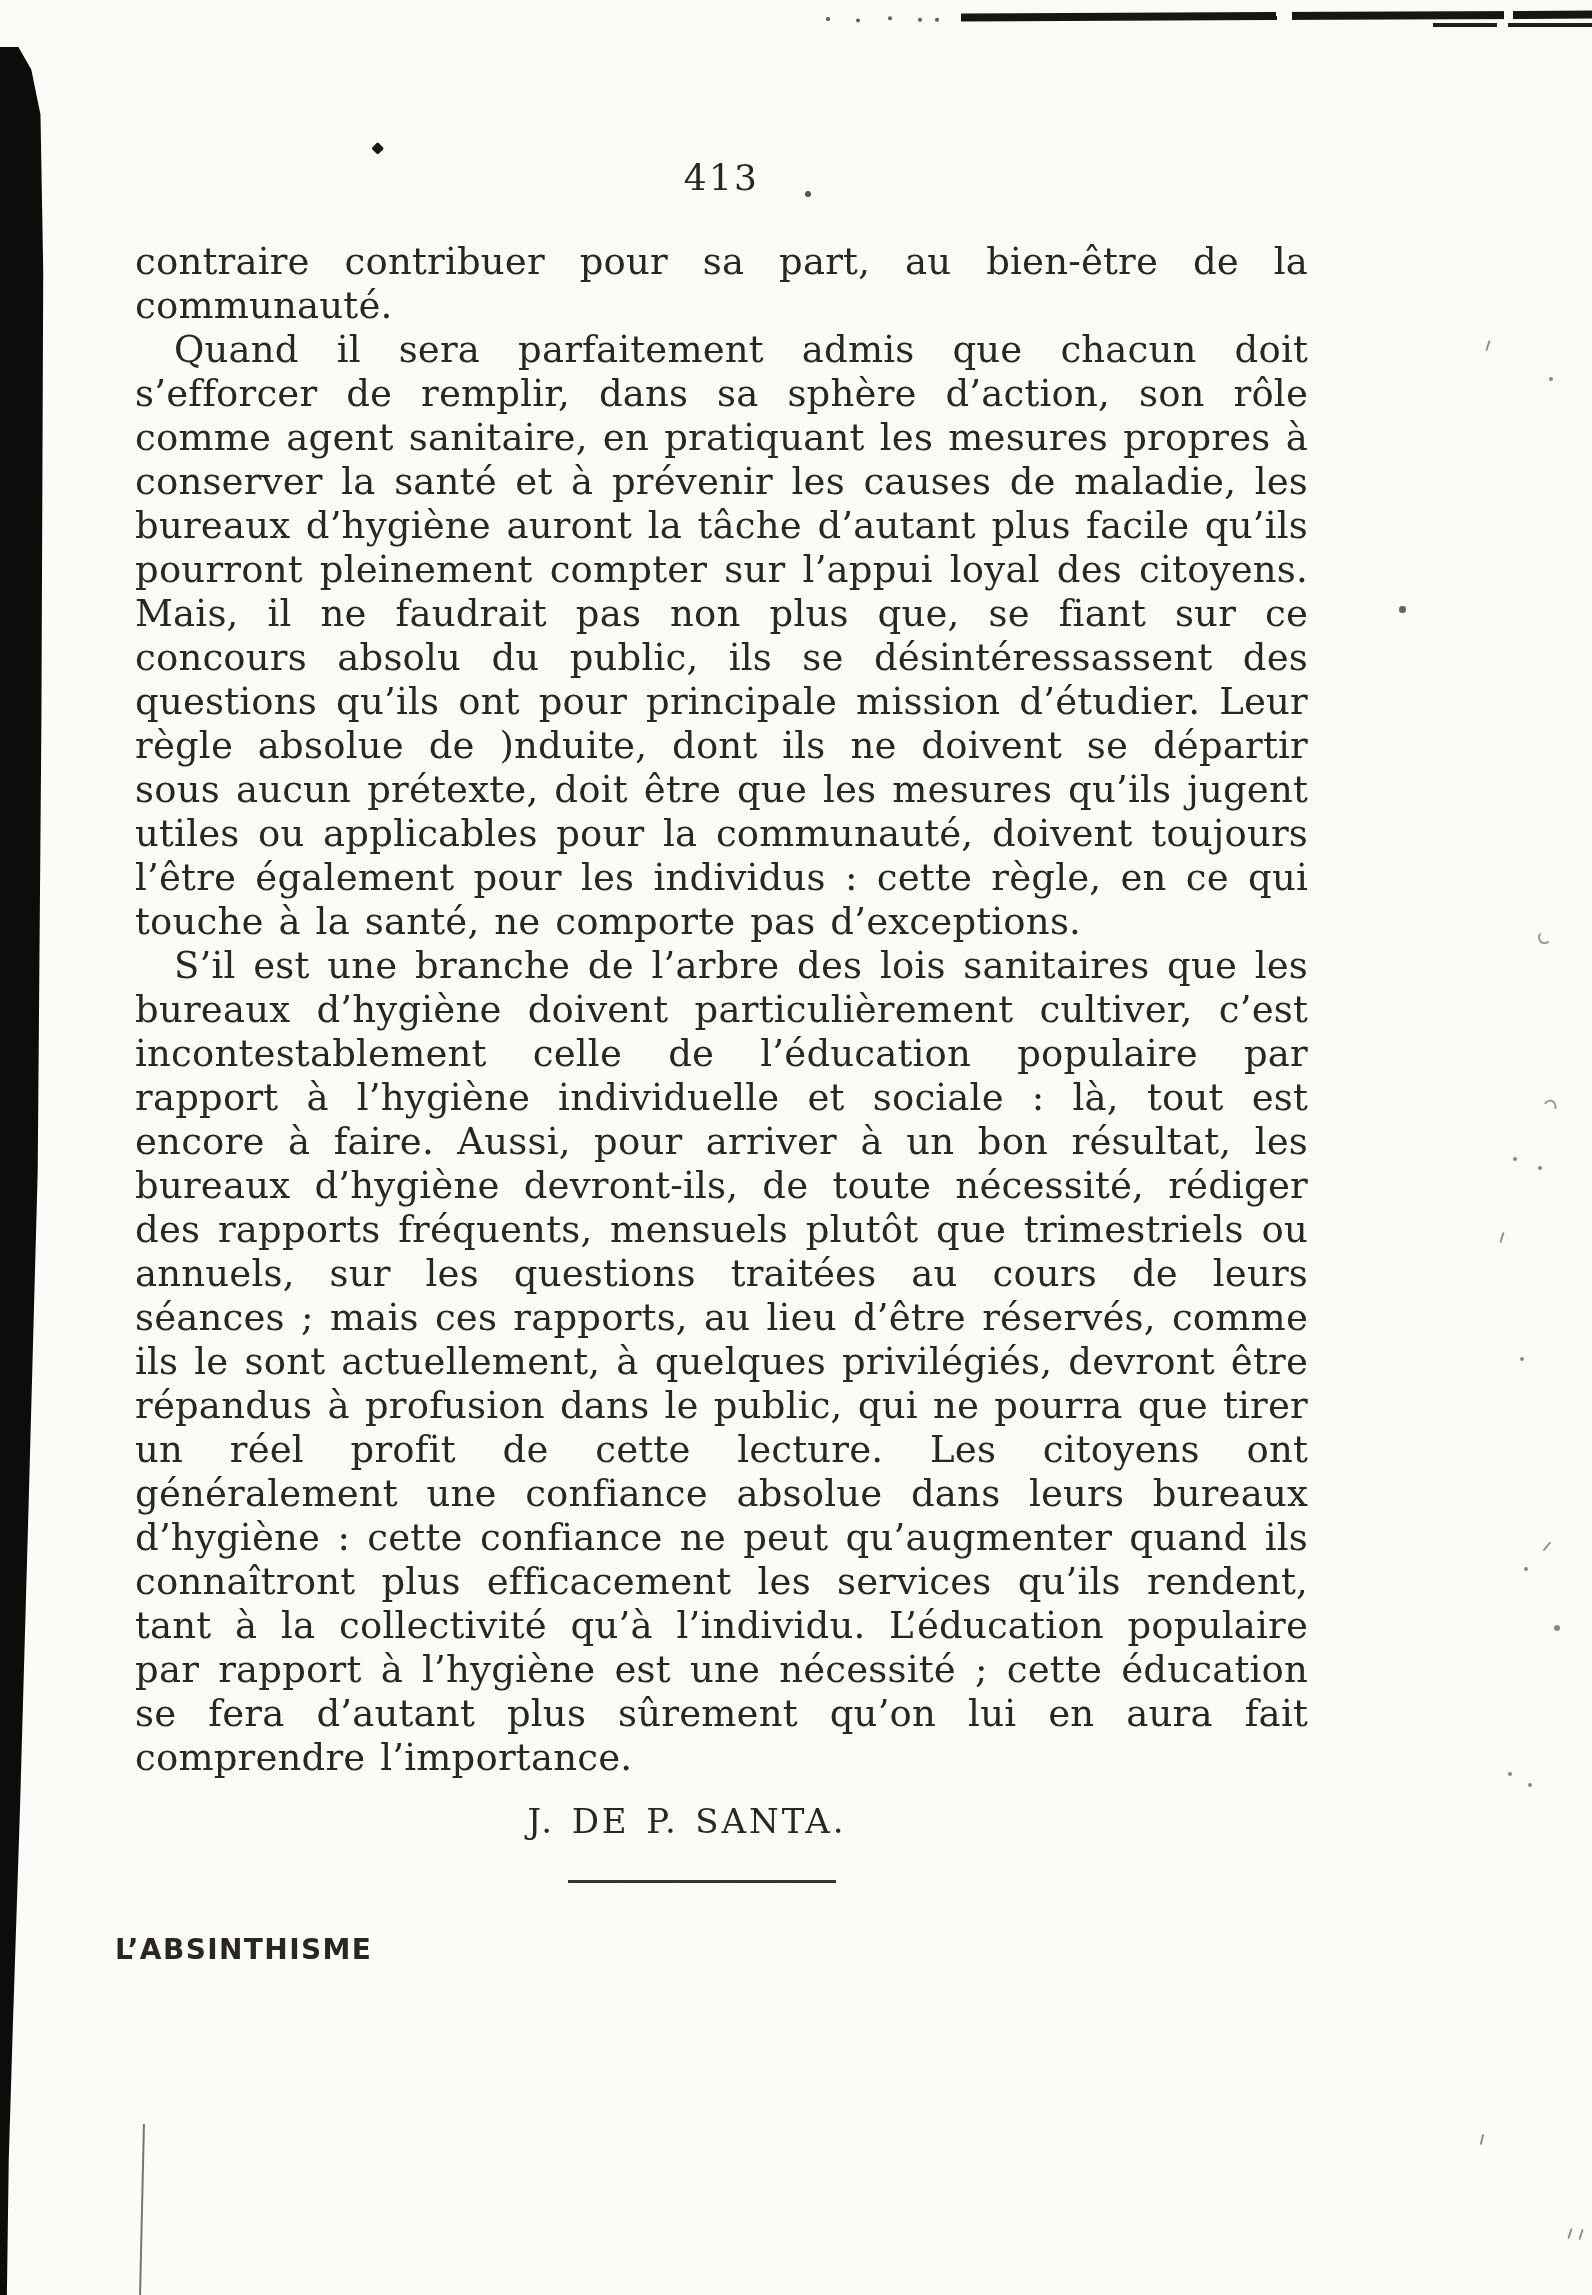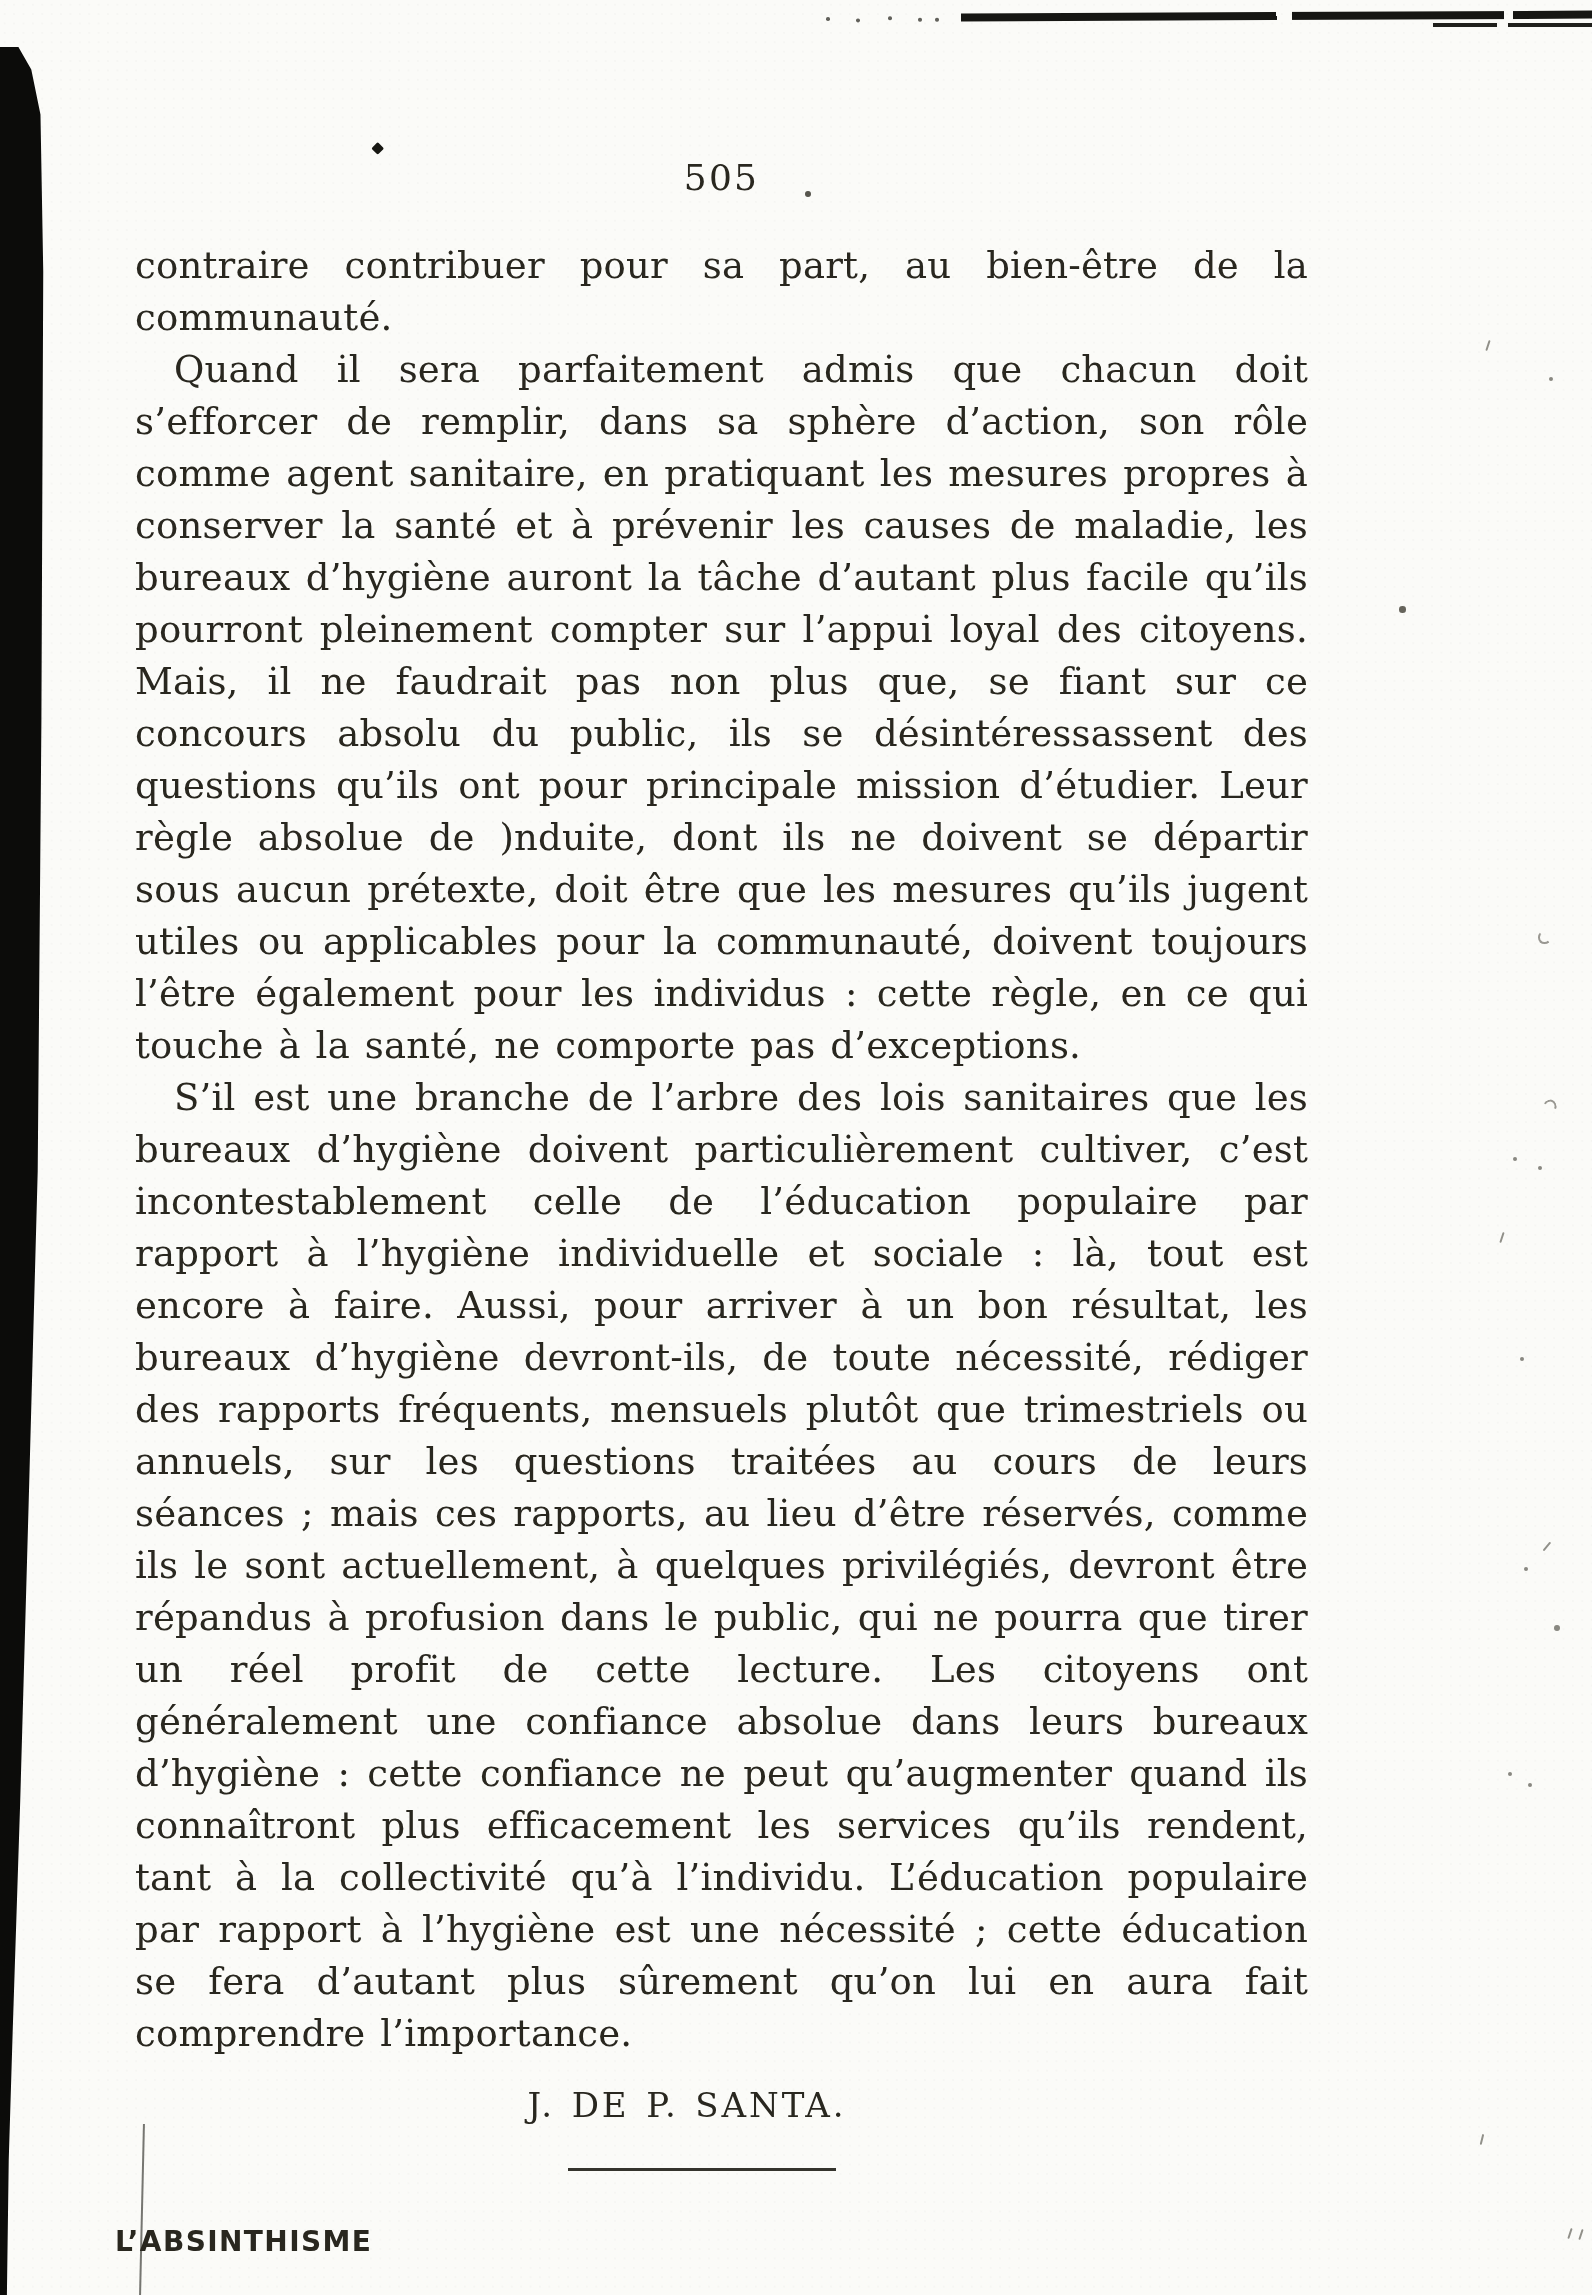--- a/index.html
+++ b/index.html
@@ -83,21 +83,21 @@
     top: 157px; left: 135px; width: 1173px;
     text-align: center;
     font-size: 36px;
     letter-spacing: 2.2px;
   }
   .text-column {
     position: absolute;
     left: 135px; top: 240px;
     width: 1173px;
     font-size: 37px;
-    line-height: 52px;
+    line-height: 44px;
     text-align: justify;
     word-spacing: 2.9px;
     letter-spacing: 0.2px;
   }
   .text-column p { margin: 0; text-indent: 39px; }
   .text-column p.p-first { text-indent: 0; }
   .signature {
     margin-top: 18.7px;
     text-align: center;
     padding-right: 69px;
@@ -126,21 +126,21 @@
 <div class="page">
 
   <div class="binding"></div>
   <div class="binding-bottom-line"></div>
   <div class="topline"></div>
   <div class="topline-2"></div>
   <div class="predots"></div>
   <div class="diamond-speck"></div>
   <div class="dot-after-number"></div>
 
-  <div class="page-number">505</div>
+  <div class="page-number">413</div>
 
   <main class="text-column">
     <p class="p-first">contraire contribuer pour sa part, au bien-être de la communauté.</p>
     <p>Quand il sera parfaitement admis que chacun doit s’efforcer de remplir, dans sa sphère d’action, son rôle comme agent sanitaire, en pratiquant les mesures propres à conserver la santé et à prévenir les causes de maladie, les bureaux d’hygiène auront la tâche d’autant plus facile qu’ils pourront pleinement compter sur l’appui loyal des citoyens.  Mais, il ne faudrait pas non plus que, se fiant sur ce concours absolu du public, ils se désintéressassent des questions qu’ils ont pour principale mission d’étudier.  Leur règle absolue de )nduite, dont ils ne doivent se départir sous aucun prétexte, doit être que les mesures qu’ils jugent utiles ou applicables pour la communauté, doivent toujours l’être également pour les individus : cette règle, en ce qui touche à la santé, ne comporte pas d’exceptions.</p>
     <p>S’il est une branche de l’arbre des lois sanitaires que les bureaux d’hygiène doivent particulièrement cultiver, c’est incontestablement celle de l’éducation populaire par rapport à l’hygiène individuelle et sociale : là, tout est encore à faire.  Aussi, pour arriver à un bon résultat, les bureaux d’hygiène devront-ils, de toute nécessité, rédiger des rapports fréquents, mensuels plutôt que trimestriels ou annuels, sur les questions traitées au cours de leurs séances ; mais ces rapports, au lieu d’être réservés, comme ils le sont actuellement, à quelques privilégiés, devront être répandus à profusion dans le public, qui ne pourra que tirer un réel profit de cette lecture.  Les citoyens ont généralement une confiance absolue dans leurs bureaux d’hygiène : cette confiance ne peut qu’augmenter quand ils connaîtront plus efficacement les services qu’ils rendent, tant à la collectivité qu’à l’individu.  L’éducation populaire par rapport à l’hygiène est une nécessité ; cette éducation se fera d’autant plus sûrement qu’on lui en aura fait comprendre l’importance.</p>
 
     <div class="signature">J. DE P. SANTA.</div>
 
     <hr class="section-rule">
 

